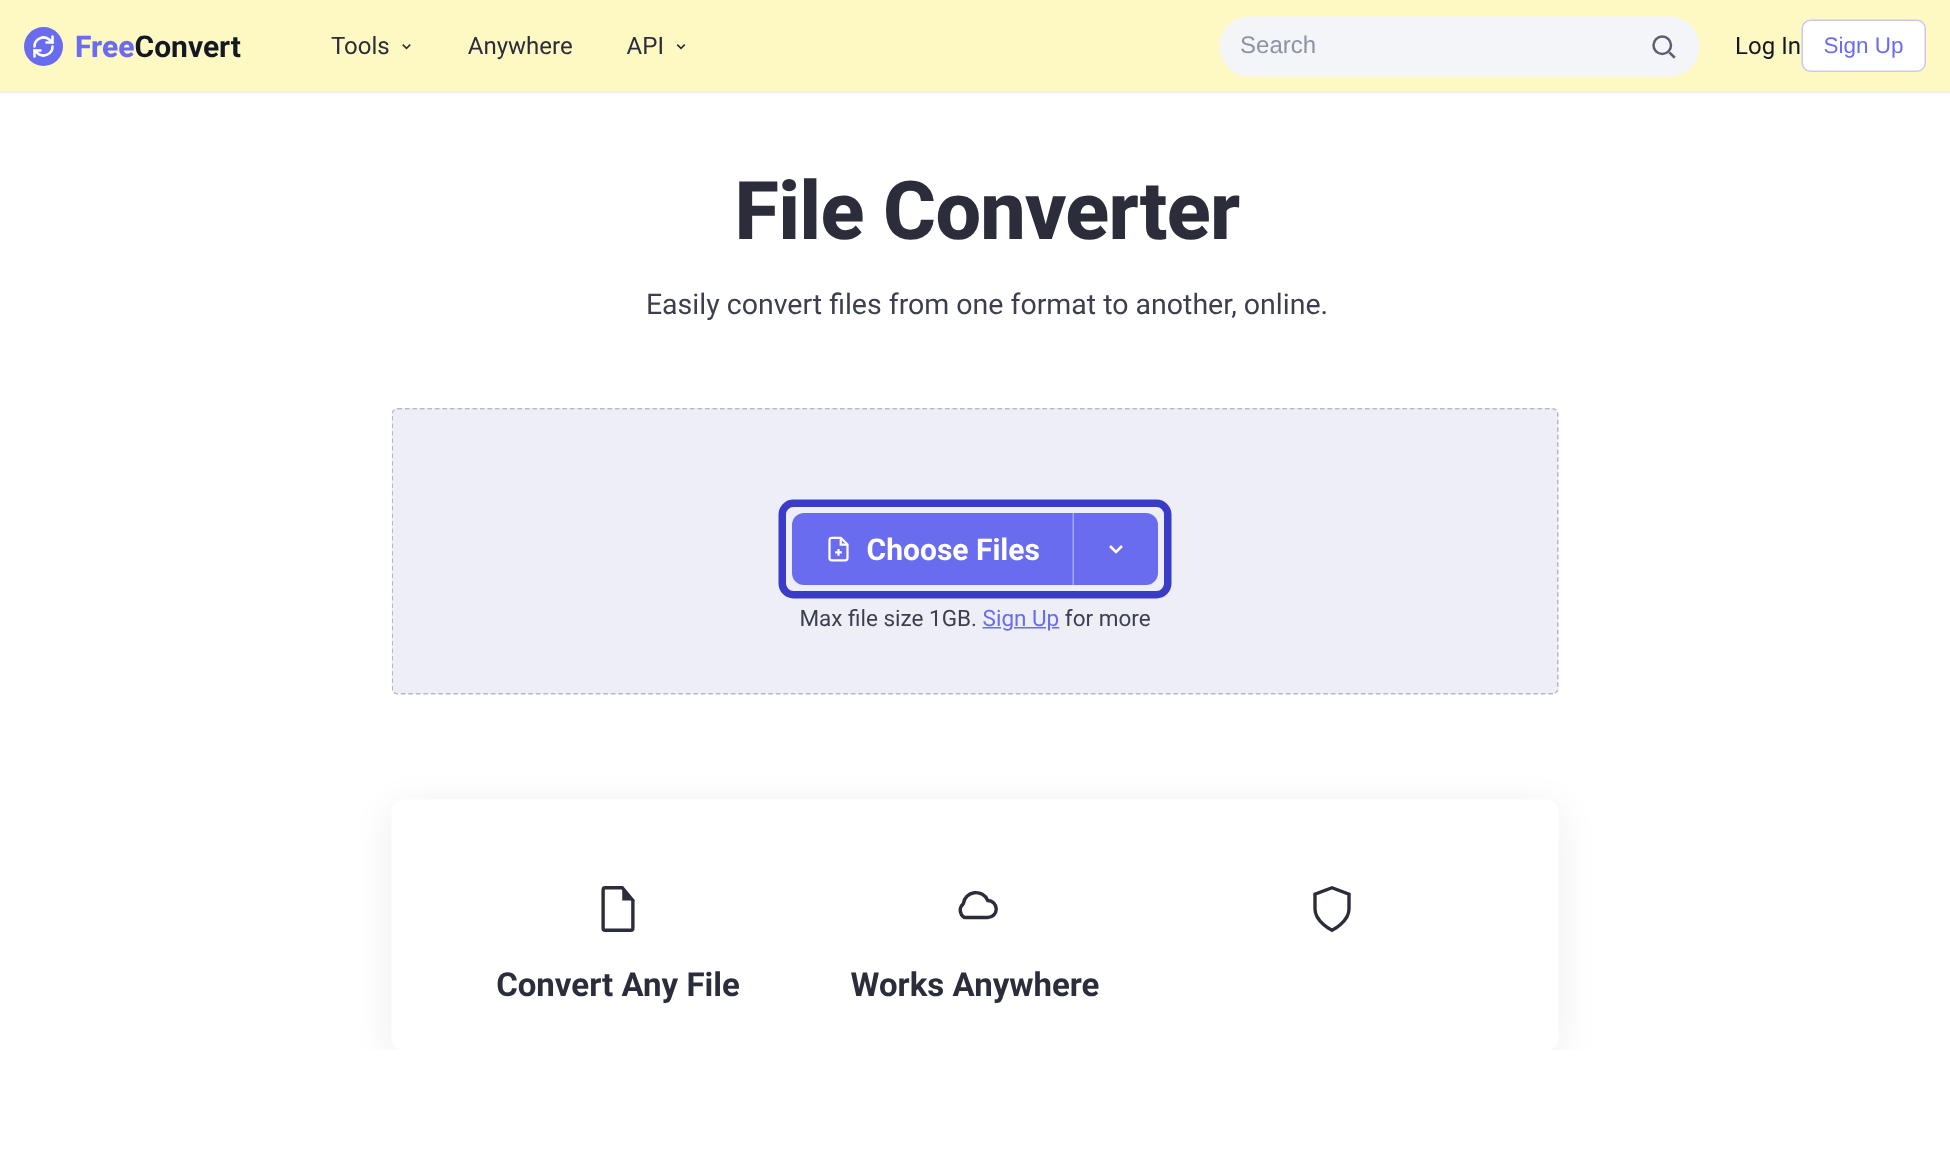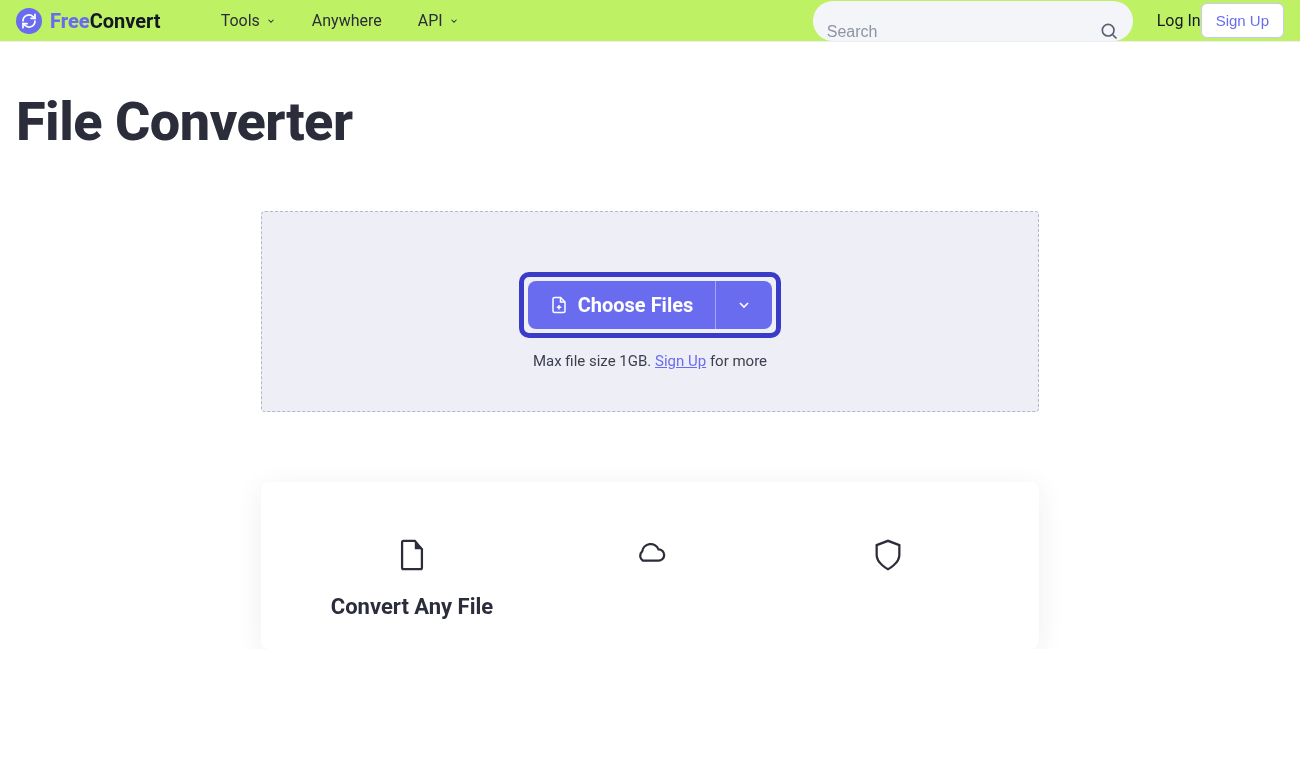--- a/index.html
+++ b/index.html
@@ -10,24 +10,24 @@
     body {
       font-family: -apple-system, BlinkMacSystemFont, "Segoe UI", Roboto, Helvetica, Arial, sans-serif;
       background: #ffffff;
       color: #2b2d3a;
       width: 1300px;
     }
     
     .header {
       display: flex;
       align-items: center;
-      height: 42px;
+      height: 62px;
       padding: 0 16px;
       border-bottom: 1px solid #eceef2;
-      background: #bef264;
+      background: #fef9c3;
     }
     .logo {
       display: flex;
       align-items: center;
       gap: 8px;
       font-size: 20px;
       font-weight: 700;
       color: #141824;
     }
     .logo-icon {
@@ -55,21 +55,21 @@
       color: #2b2d3a;
       cursor: pointer;
     }
     .chev {
       width: 10px;
       height: 10px;
     }
     .spacer { flex: 1; }
     .search {
       display: flex;
-      align-items: flex-end;
+      align-items: center;
       background: #f3f5f9;
       border-radius: 22px;
       height: 40px;
       width: 320px;
       padding: 0 14px;
       margin-right: 24px;
     }
     .search input {
       flex: 1;
       border: none;
@@ -93,20 +93,21 @@
       font-size: 15px;
       color: #6a6cf0;
       border: 1px solid #c7c8f5;
       border-radius: 6px;
       padding: 8px 14px;
       background: #fff;
       cursor: pointer;
     }
     
     .hero {
+      text-align: center;
       padding: 48px 0 30px;
       margin-left: 16px;
     }
     .hero h1 {
       font-size: 54px;
       font-weight: 800;
       letter-spacing: -0.5px;
       color: #2b2d3a;
     }
     .hero p {
@@ -152,21 +153,21 @@
       background: rgba(255,255,255,0.4);
     }
     .choose-caret {
       display: flex;
       align-items: center;
       justify-content: center;
       padding: 0 20px;
       color: #fff;
     }
     .limit {
-      margin-top: 14px;
+      margin-top: 4px;
       font-size: 15px;
       color: #3c3f4e;
     }
     .limit a {
       color: #6a6cf0;
       text-decoration: underline;
     }
     
     .features-card {
       width: 778px;
@@ -245,20 +246,21 @@
   </div>
 
   <div class="auth">
     <span class="login-link">Log In</span>
     <button class="signup-btn">Sign Up</button>
   </div>
 </header>
 
 <section class="hero">
   <h1>File Converter</h1>
+  <p>Easily convert files from one format to another, online.</p>
 </section>
 
 <section class="dropzone">
   <div class="choose-wrap">
     <div class="choose-btn">
       <div class="choose-main">
         <svg width="18" height="20" viewBox="0 0 24 24" fill="none" stroke="#fff" stroke-width="2">
           <path d="M14 2H6a2 2 0 0 0-2 2v16a2 2 0 0 0 2 2h12a2 2 0 0 0 2-2V8z"></path>
           <polyline points="14 2 14 8 20 8"></polyline>
           <line x1="12" y1="18" x2="12" y2="12"></line>
@@ -284,19 +286,20 @@
     <svg class="feature-icon" viewBox="0 0 24 24" fill="none" stroke="currentColor" stroke-width="1.6">
       <path d="M14 2H6a1 1 0 0 0-1 1v18a1 1 0 0 0 1 1h12a1 1 0 0 0 1-1V8z"></path>
       <polyline points="14 2 14 8 20 8" fill="#2b2d3a" stroke="none"></polyline>
     </svg>
     <div class="feature-title">Convert Any File</div>
   </div>
   <div class="feature">
     <svg class="feature-icon" viewBox="0 0 24 24" fill="none" stroke="currentColor" stroke-width="1.6">
       <path d="M18 16a4 4 0 0 0 0-8 6 6 0 0 0-11.5 1.5A4 4 0 0 0 7 16z"></path>
     </svg>
+    <div class="feature-title">Works Anywhere</div>
   </div>
   <div class="feature">
     <svg class="feature-icon" viewBox="0 0 24 24" fill="none" stroke="currentColor" stroke-width="1.6">
       <path d="M12 22s8-4 8-10V5l-8-3-8 3v7c0 6 8 10 8 10z"></path>
     </svg>
   </div>
 </section>
 
 </body></html>

